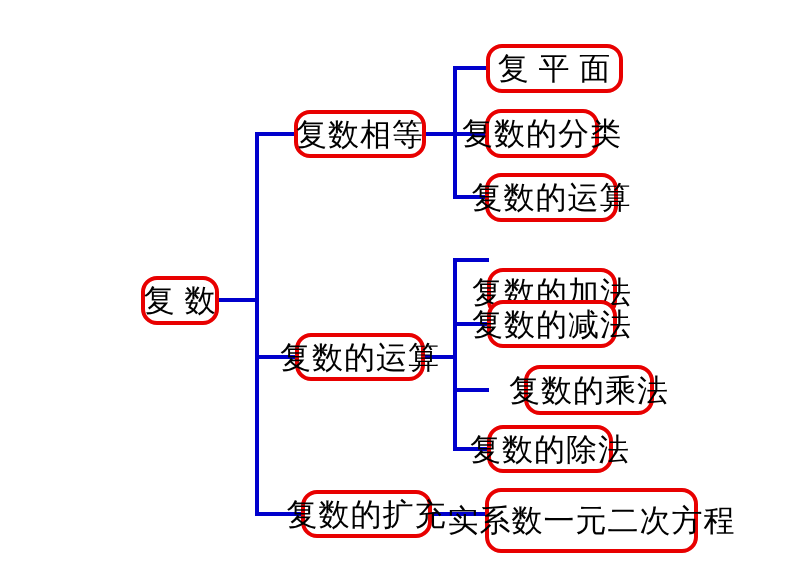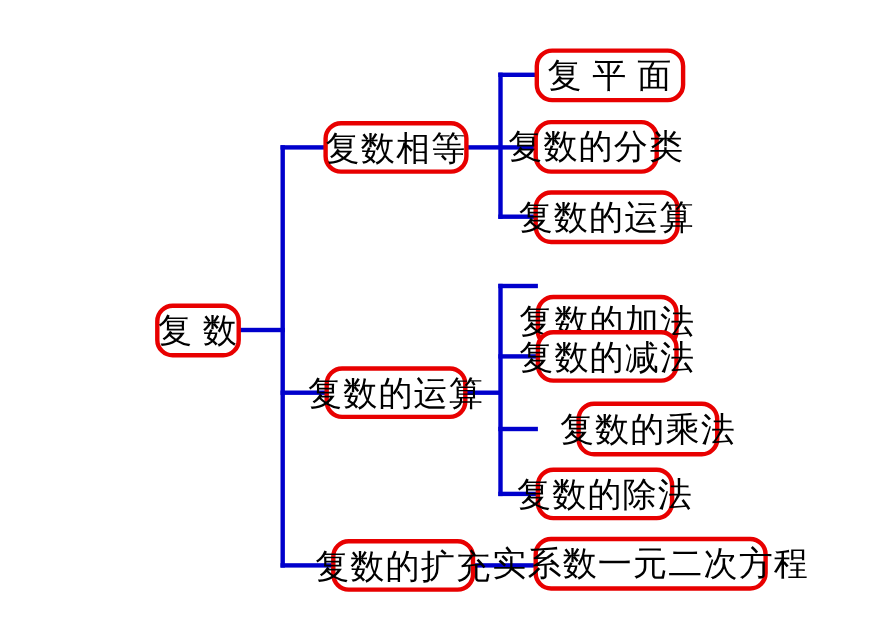--- a/index.html
+++ b/index.html
@@ -45,21 +45,21 @@
   .n-concept       {left:294px; top:110px; width:132px; height:48px;}
   .n-operations    {left:295px; top:333px; width:130px; height:48px;}
   .n-extension     {left:301px; top:490px; width:131px; height:48px;}
   .n-plane         {left:486px; top:44px;  width:137px; height:49px;}
   .n-classification{left:485px; top:109px; width:114px; height:49px;}
   .n-equality      {left:485px; top:173px; width:133px; height:49px;}
   .n-addition      {left:487px; top:236px; width:130px; height:49px;margin-top:32px;}
   .n-subtraction   {left:487px; top:300px; width:130px; height:48px;}
   .n-multiplication{left:487px; top:365px; width:130px; height:50px;margin-left:37px;}
   .n-division      {left:487px; top:425px; width:126px; height:48px;}
-  .n-quadratic     {left:485px; top:488px; width:213px; height:49px;}
+  .n-quadratic     {left:485px; top:488px; width:213px; height:65px;}
 
   
   .l-root        {left:217px; top:298px; width:42px; height:4px;}
   .l-trunk1      {left:255px; top:132px; width:4px;  height:384px;}
   .l-concept-in  {left:255px; top:132px; width:41px; height:4px;}
   .l-ops-in      {left:255px; top:355px; width:42px; height:4px;}
   .l-ext-in      {left:255px; top:512px; width:48px; height:4px;}
   .l-concept-out {left:424px; top:132px; width:63px; height:4px;}
   .l-trunk2      {left:453px; top:66px;  width:4px;  height:133px;}
   .l-plane-in    {left:453px; top:66px;  width:35px; height:4px;}

